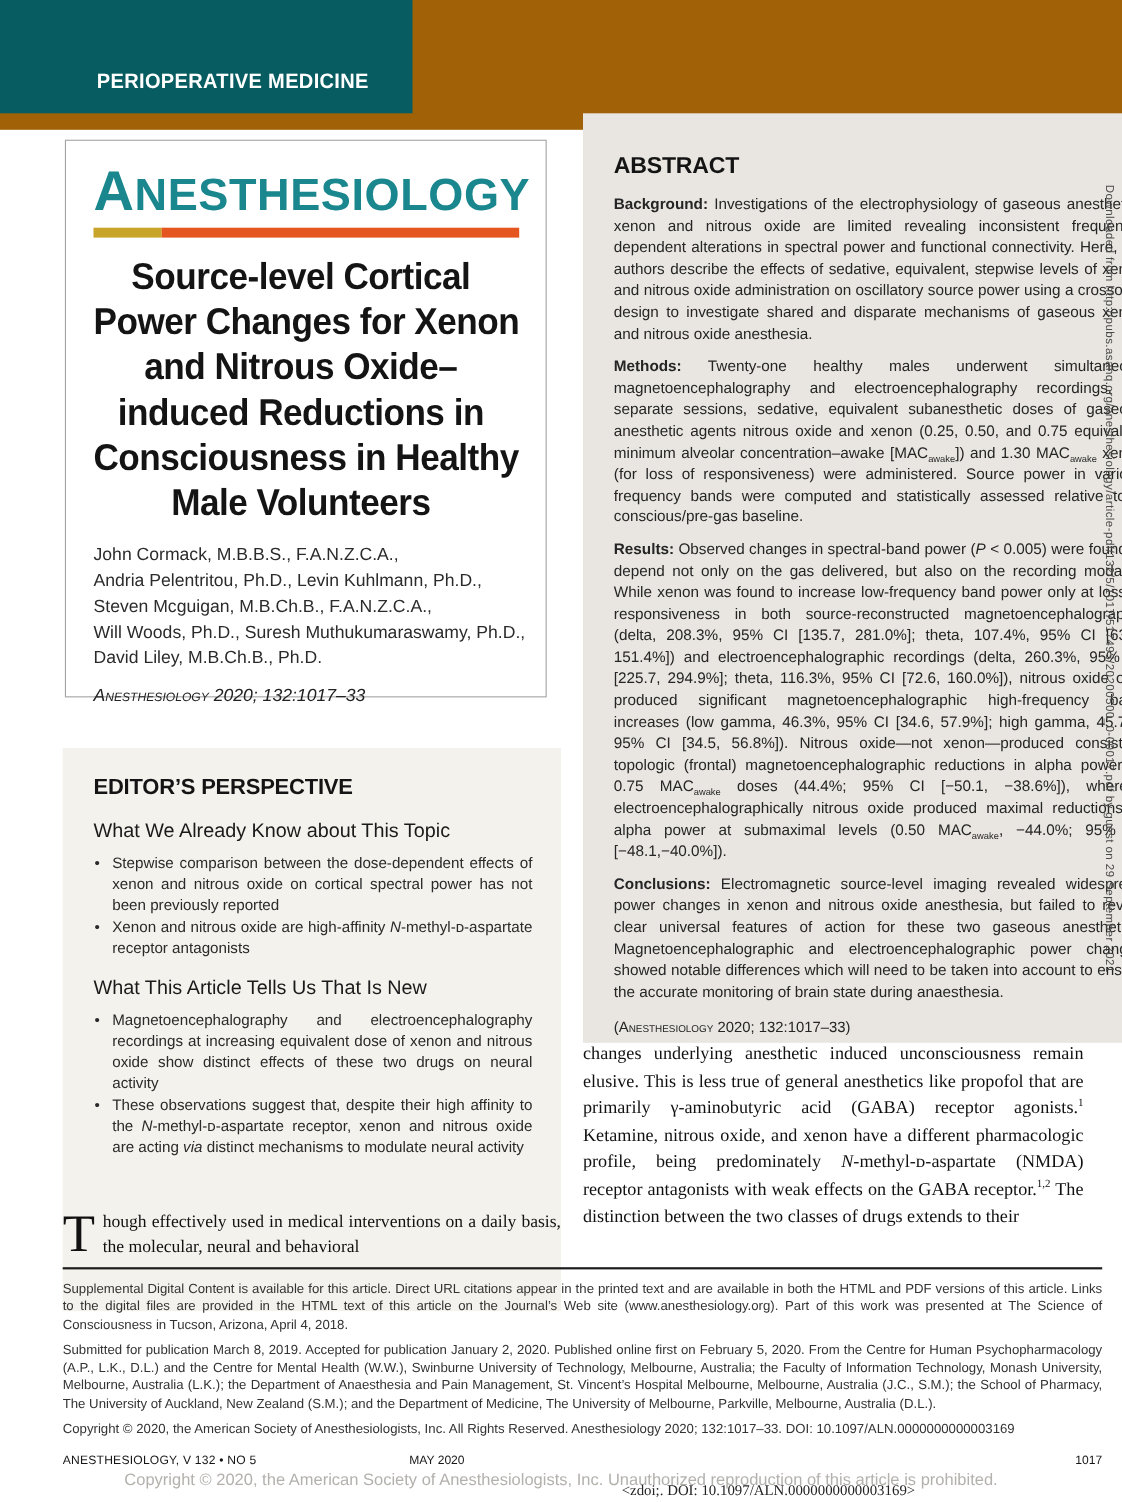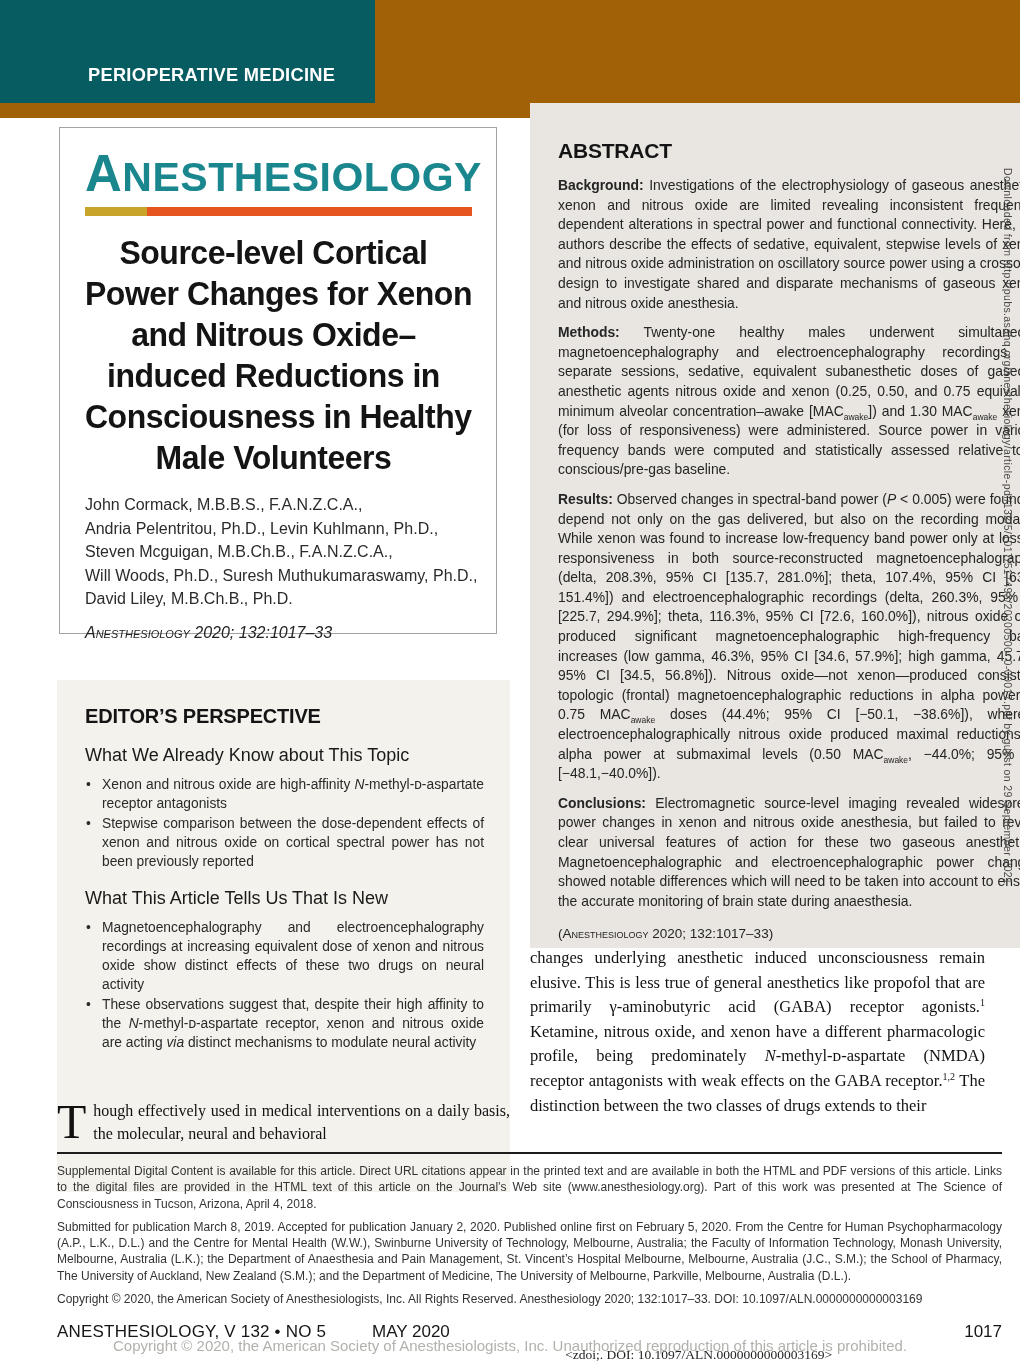--- a/index.html
+++ b/index.html
@@ -60,21 +60,21 @@
   .vnote{position:absolute;top:168px;right:6px;height:890px;writing-mode:vertical-rl;
          font-size:10.5px;letter-spacing:.4px;color:#4a4a4a;white-space:nowrap;}
 
   
   .footrule{position:absolute;left:57px;top:1152px;width:945px;border:none;border-top:2px solid #1c1c1c;margin:0;}
   .footnotes{position:absolute;left:57px;top:1163px;width:945px;font-size:12px;line-height:16.3px;
              color:#333;text-align:justify;}
   .footnotes p{margin:0 0 7px 0;}
 
   
-  .pagefooter{position:absolute;left:57px;top:1322px;width:945px;display:flex;font-size:17px;color:#161616;}
+  .pagefooter{position:absolute;left:57px;top:1322px;width:945px;display:flex;font-size:11px;color:#161616;}
   .pf-left{flex:1;text-align:left;letter-spacing:.2px;}
   .pf-center{flex:1;text-align:left;}
   .pf-right{flex:1;text-align:right;}
   .copygray{position:absolute;left:0;top:1337px;width:1020px;text-align:center;
             color:#b3b1ac;font-size:15px;}
   .doiline{position:absolute;left:0;top:1347px;width:832px;text-align:right;
            font-family:"Liberation Serif",serif;font-size:13.5px;color:#222;}
 </style>
 </head>
 <body>
@@ -108,22 +108,22 @@
       <div class="author-line">Will Woods, Ph.D., Suresh Muthukumaraswamy, Ph.D.,</div>
       <div class="author-line">David Liley, M.B.Ch.B., Ph.D.</div>
     </div>
     <div class="mast-cite">Anesthesiology 2020; 132:1017–33</div>
   </div>
 
   <div class="editorbox">
     <h2>EDITOR’S PERSPECTIVE</h2>
     <h3>What We Already Know about This Topic</h3>
     <ul>
+      <li>Stepwise comparison between the dose-dependent effects of xenon and nitrous oxide on cortical spectral power has not been previously reported</li>
       <li>Xenon and nitrous oxide are high-affinity <i>N</i>-methyl-ᴅ-aspartate receptor antagonists</li>
-      <li>Stepwise comparison between the dose-dependent effects of xenon and nitrous oxide on cortical spectral power has not been previously reported</li>
     </ul>
     <h3>What This Article Tells Us That Is New</h3>
     <ul>
       <li>Magnetoencephalography and electroencephalography recordings at increasing equivalent dose of xenon and nitrous oxide show distinct effects of these two drugs on neural activity</li>
       <li>These observations suggest that, despite their high affinity to the <i>N</i>-methyl-ᴅ-aspartate receptor, xenon and nitrous oxide are acting <i>via</i> distinct mechanisms to modulate neural activity</li>
     </ul>
   </div>
 
   <div class="intro">
     <span class="dropcap">T</span><span>hough effectively used in medical interventions on a daily basis, the molecular, neural and behavioral</span>

